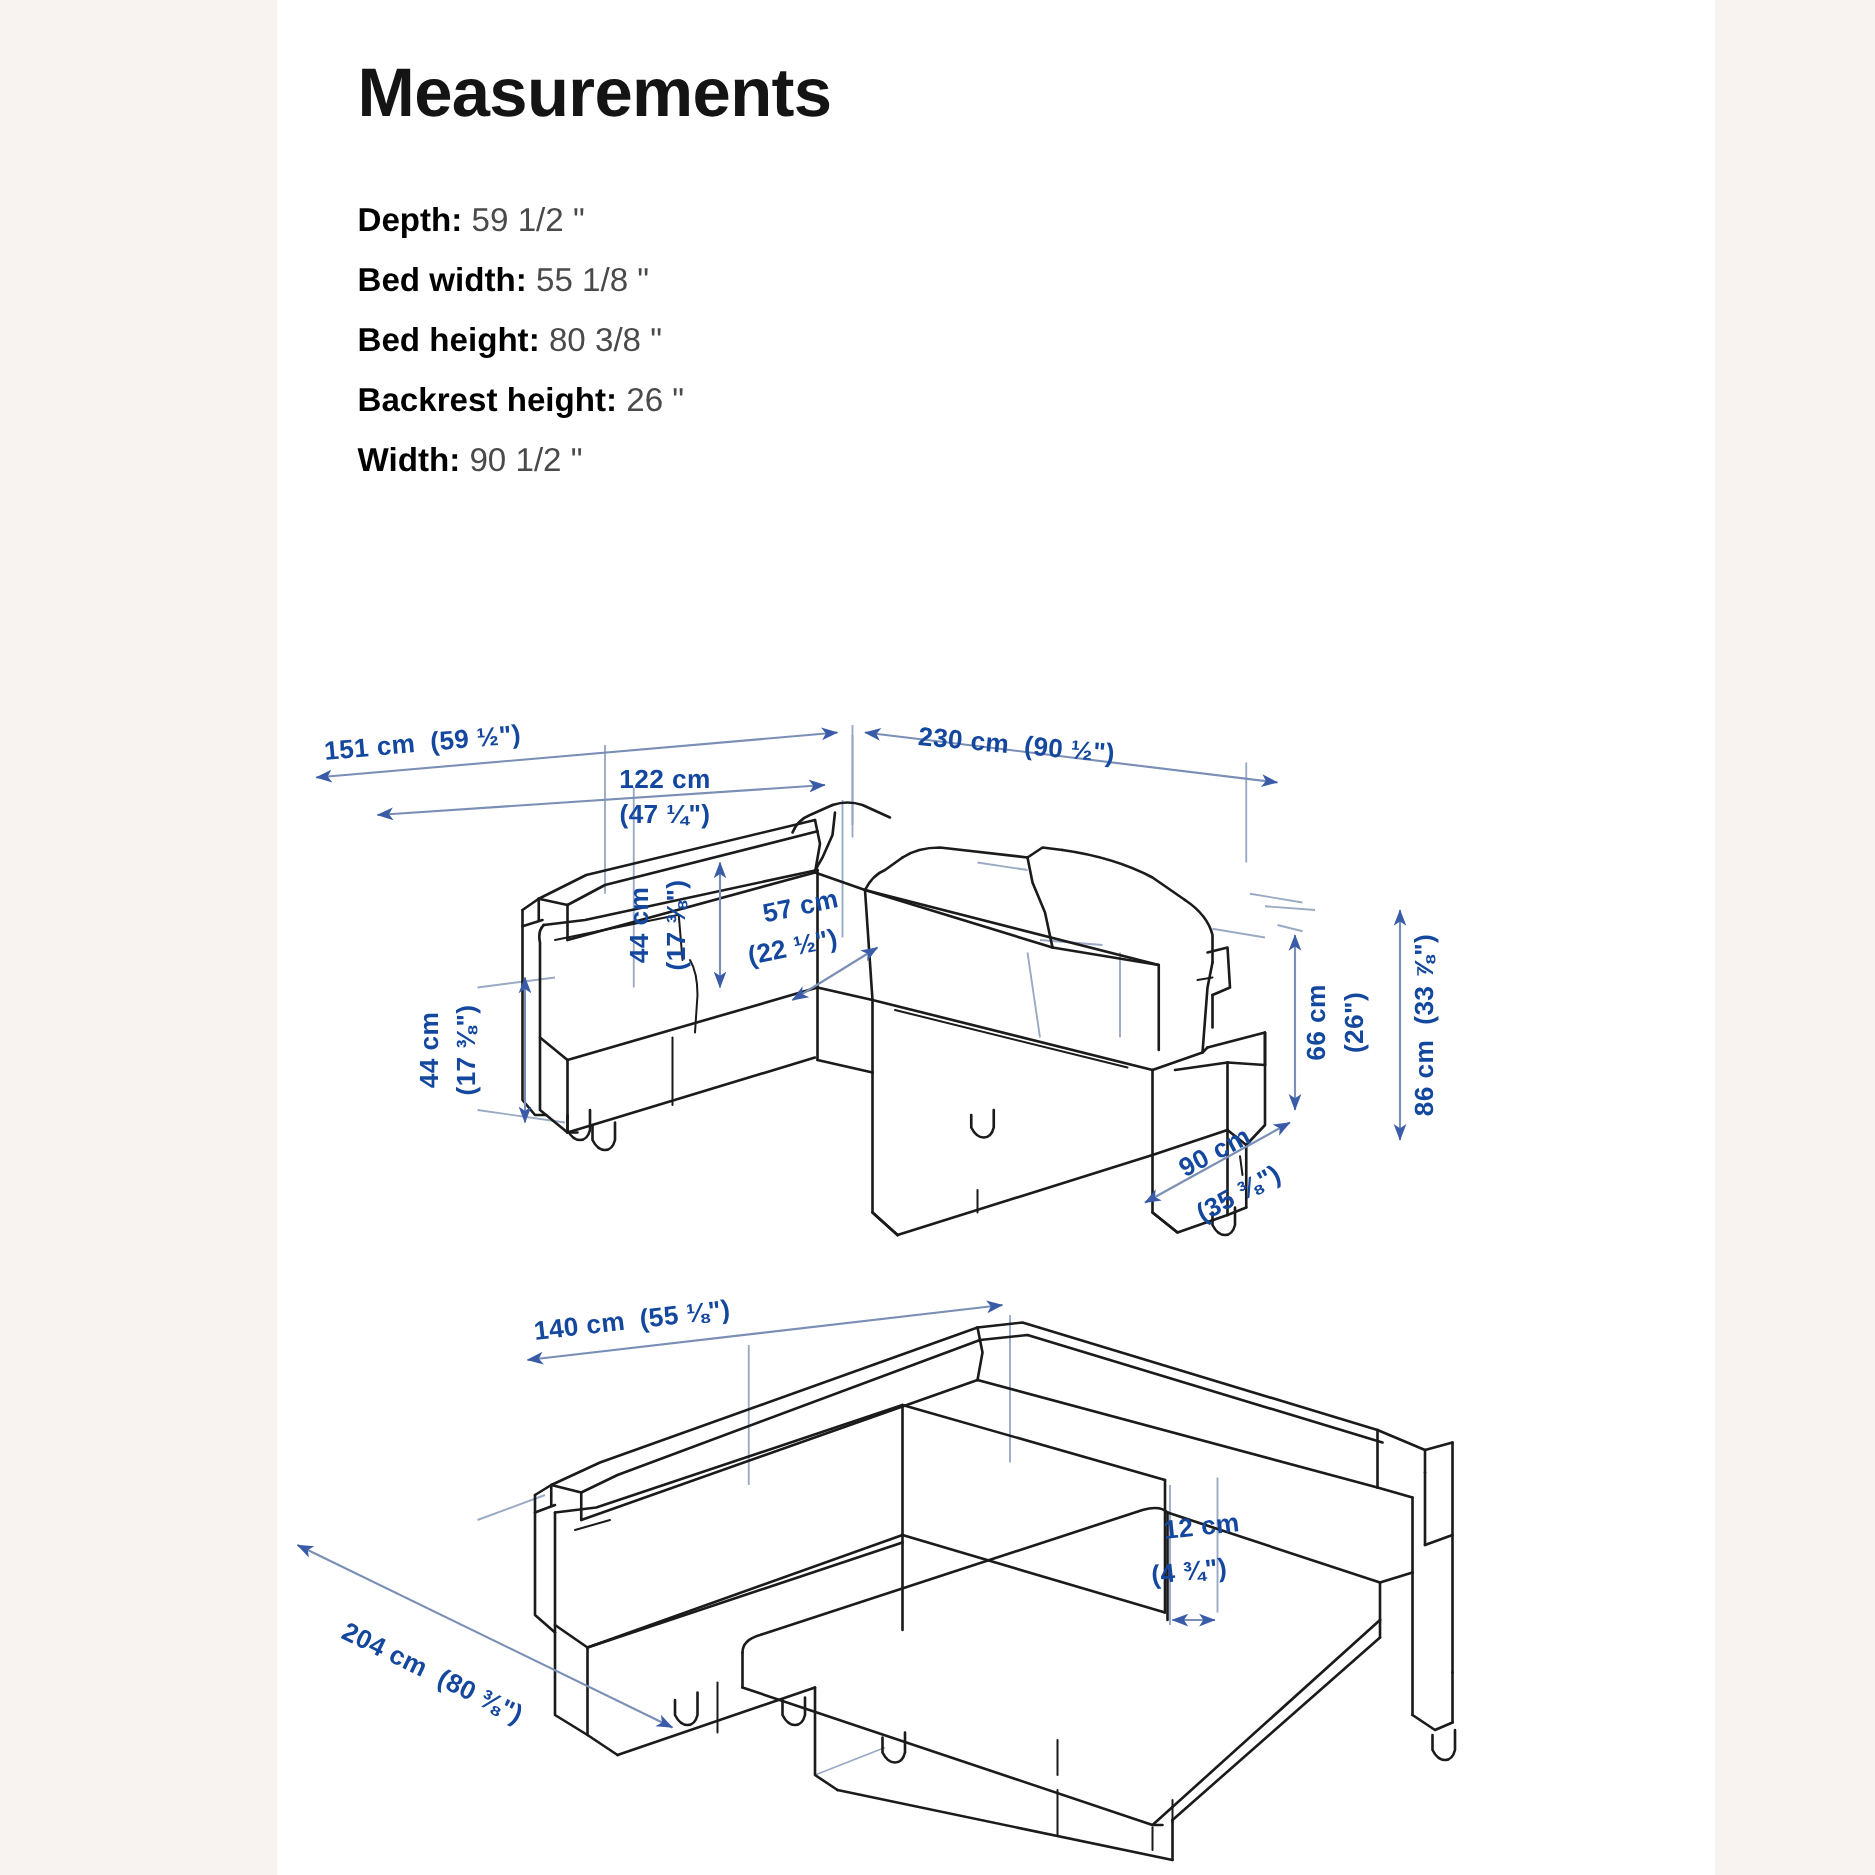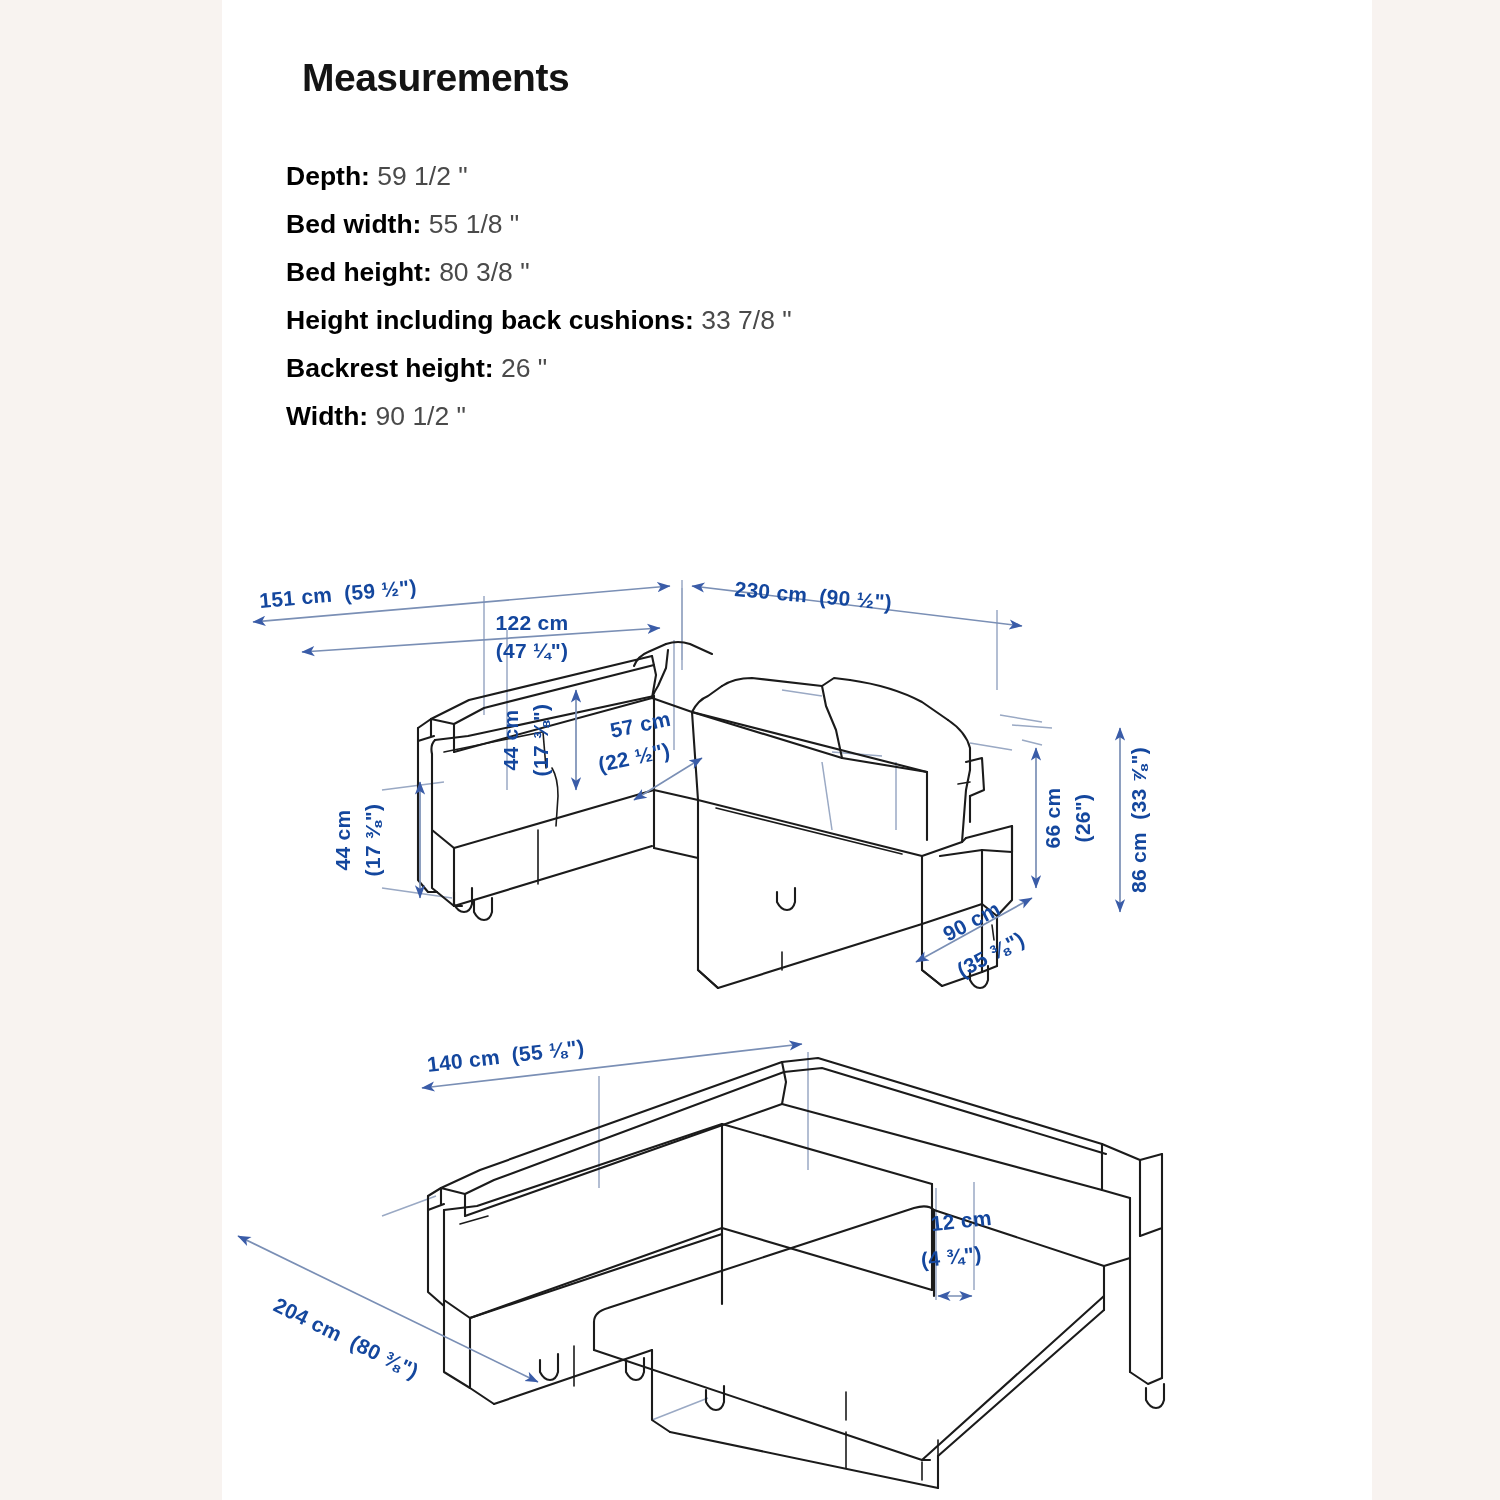--- a/index.html
+++ b/index.html
@@ -29,27 +29,26 @@
   #content {
     position: absolute;
     left: 222px;
     top: 0;
     width: 1150px;
     height: 1500px;
   }
   #page-title {
     position: absolute;
     left: 64px;
-    top: 56px;
-    font-size: 39px;
+    top: 42px;
+    font-size: 55px;
     font-weight: bold;
     color: #141414;
     letter-spacing: -0.5px;
     font-family: "Liberation Sans", sans-serif;
-    margin-left: 16px;
   }
   #spec-list {
     position: absolute;
     left: 64px;
     top: 152px;
     width: 1000px;
   }
   .spec-row {
     font-size: 26.5px;
     line-height: 48px;
@@ -129,24 +128,20 @@
         <span class="spec-label">Depth:</span>
         <span class="spec-value">59 1/2 "</span>
       </div>
       <div class="spec-row">
         <span class="spec-label">Bed width:</span>
         <span class="spec-value">55 1/8 "</span>
       </div>
       <div class="spec-row">
         <span class="spec-label">Bed height:</span>
         <span class="spec-value">80 3/8 "</span>
-      </div>
-      <div class="spec-row">
-        <span class="spec-label">Height including back cushions:</span>
-        <span class="spec-value">33 7/8 "</span>
       </div>
       <div class="spec-row">
         <span class="spec-label">Backrest height:</span>
         <span class="spec-value">26 "</span>
       </div>
       <div class="spec-row">
         <span class="spec-label">Width:</span>
         <span class="spec-value">90 1/2 "</span>
       </div>
     </div>

